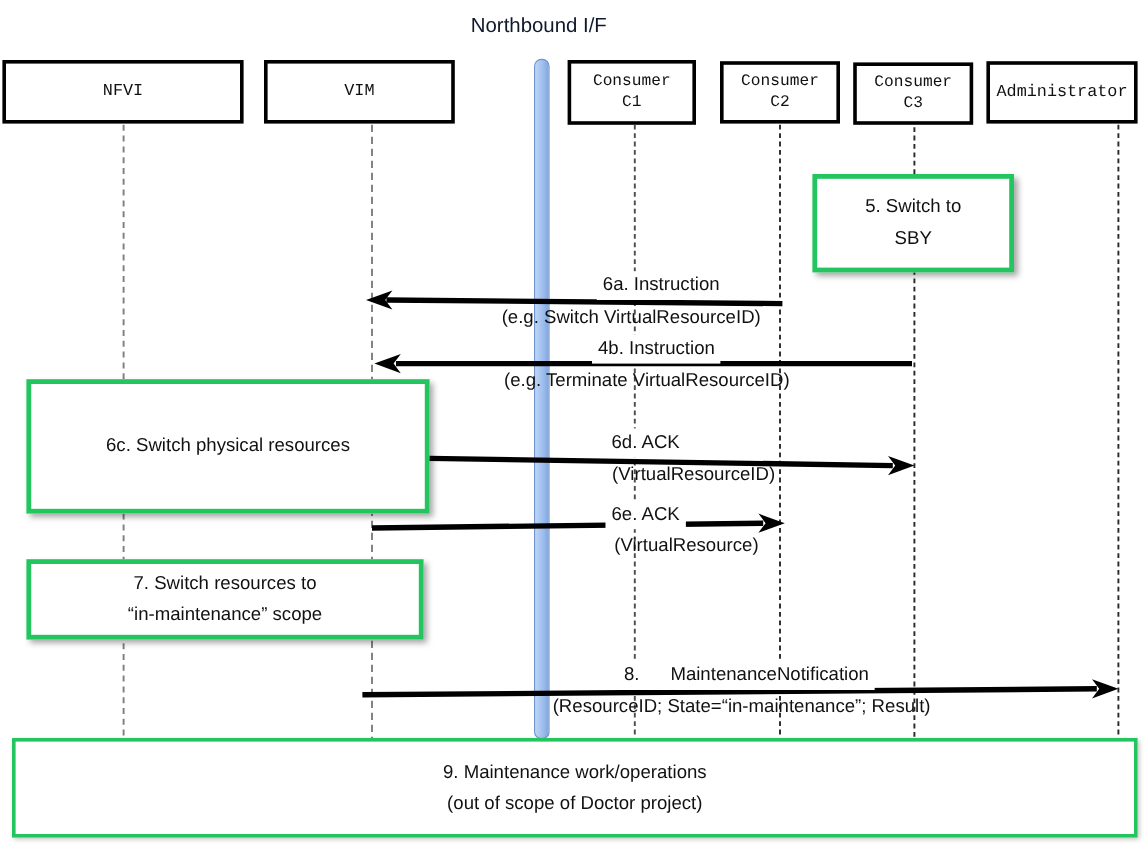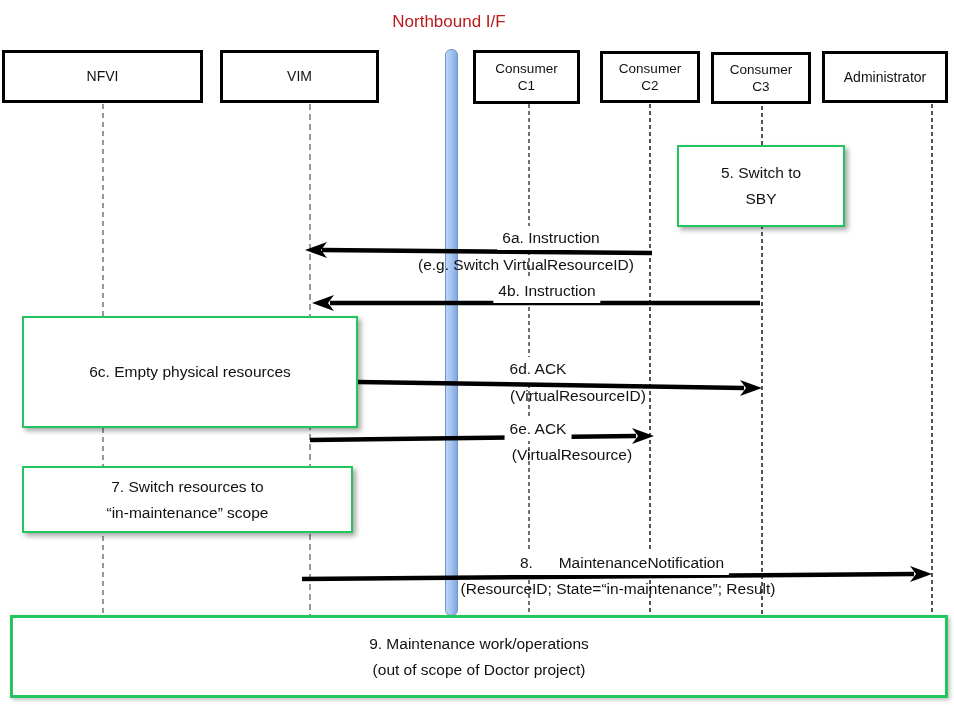--- a/index.html
+++ b/index.html
@@ -4,26 +4,26 @@
 <style>
   html,body{margin:0;padding:0;background:#ffffff;}
   #stage{
     position:relative;width:954px;height:705px;background:#ffffff;overflow:hidden;
     font-family:"Liberation Sans", sans-serif;color:#111;
   }
   
   .actor{
     position:absolute;box-sizing:border-box;background:#fff;border:3px solid #000;
     display:flex;flex-direction:column;align-items:center;justify-content:center;
-    text-align:center;font-size:14px;line-height:17px;z-index:3;
+    text-align:center;font-size:14px;line-height:17px;z-index:3;font-family:Liberation Mono, monospace;
   }
   .actor .l2{display:block;}
   
   .note{
-    position:absolute;box-sizing:border-box;background:#fff;border:2px solid #22c55e;
+    position:absolute;box-sizing:border-box;background:#fff;border:4px solid #22c55e;
     display:flex;flex-direction:column;align-items:center;justify-content:center;
     text-align:center;font-size:15.5px;line-height:26px;z-index:2;
     box-shadow:3px 3px 5px rgba(0,0,0,0.35);
   }
   .note.big{border-width:3px;box-shadow:2px 2px 4px rgba(0,0,0,0.25);}
   
   .nbar{
     position:absolute;left:445px;top:49px;width:13px;height:567px;z-index:1;
     border-radius:6px;border:1px solid #6f95cc;box-sizing:border-box;
     background:linear-gradient(to right,#bed5f6 0%,#9fc0ee 55%,#82a7e0 100%);
@@ -37,21 +37,21 @@
     font-size:15.5px;line-height:20px;padding:2px 5px;background:#fff;z-index:5;
     text-align:center;
   }
   .msg2{
     position:absolute;transform:translateX(-50%);white-space:pre;
     font-size:15.5px;line-height:20px;background:transparent;z-index:6;
     text-align:center;
   }
   .title{
     position:absolute;transform:translateX(-50%);font-size:17px;z-index:3;
-    white-space:pre;color:#b91c1c;text-align:center;
+    white-space:pre;color:#0f172a;text-align:center;
   }
 </style>
 </head>
 <body>
 
 <div id="stage">
 
   <svg class="layer" width="954" height="705">
     <line x1="103" y1="104" x2="103" y2="615" stroke="#7f7f7f" stroke-width="1.6" stroke-dasharray="5,4"></line>
     <line x1="310" y1="104" x2="310" y2="615" stroke="#7f7f7f" stroke-width="1.6" stroke-dasharray="6,4"></line>
@@ -85,21 +85,21 @@
   </div>
   <div class="actor" style="left:822px;top:51px;width:126px;height:52px;">
     <span>Administrator</span>
   </div>
 
   <div class="note" style="left:677px;top:145px;width:168px;height:82px;">
     <span>5. Switch to</span>
     <span>SBY</span>
   </div>
   <div class="note" style="left:22px;top:316px;width:336px;height:112px;">
-    <span>6c. Empty physical resources</span>
+    <span>6c. Switch physical resources</span>
   </div>
   <div class="note" style="left:22px;top:466px;width:331px;height:67px;">
     <span>7. Switch resources to</span>
     <span>“in-maintenance” scope</span>
   </div>
   <div class="note big" style="left:10px;top:615px;width:938px;height:83px;">
     <span>9. Maintenance work/operations</span>
     <span>(out of scope of Doctor project)</span>
   </div>
 
@@ -118,20 +118,21 @@
     <polygon points="654,436 632,428 638,436 632,444" fill="#000"></polygon>
 
     <line x1="302" y1="579" x2="914" y2="574" stroke="#000" stroke-width="4.5"></line>
     <polygon points="932,574 910,566 916,574 910,582" fill="#000"></polygon>
   </svg>
 
   <div class="msg1" style="left:551px;top:226px;">6a. Instruction</div>
   <div class="msg2" style="left:526px;top:255px;">(e.g. Switch VirtualResourceID)</div>
 
   <div class="msg1" style="left:547px;top:279px;">4b. Instruction</div>
+  <div class="msg2" style="left:539px;top:308px;">(e.g. Terminate VirtualResourceID)</div>
 
   <div class="msg1" style="left:538px;top:357px;">6d. ACK</div>
   <div class="msg2" style="left:578px;top:386px;">(VirtualResourceID)</div>
 
   <div class="msg1" style="left:538px;top:417px;">6e. ACK</div>
   <div class="msg2" style="left:572px;top:445px;">(VirtualResource)</div>
 
   <div class="msg1" style="left:622px;top:551px;">8.&nbsp;&nbsp;&nbsp;&nbsp;&nbsp;&nbsp;MaintenanceNotification</div>
   <div class="msg2" style="left:618px;top:579px;">(ResourceID; State=“in-maintenance”; Result)</div>
 

